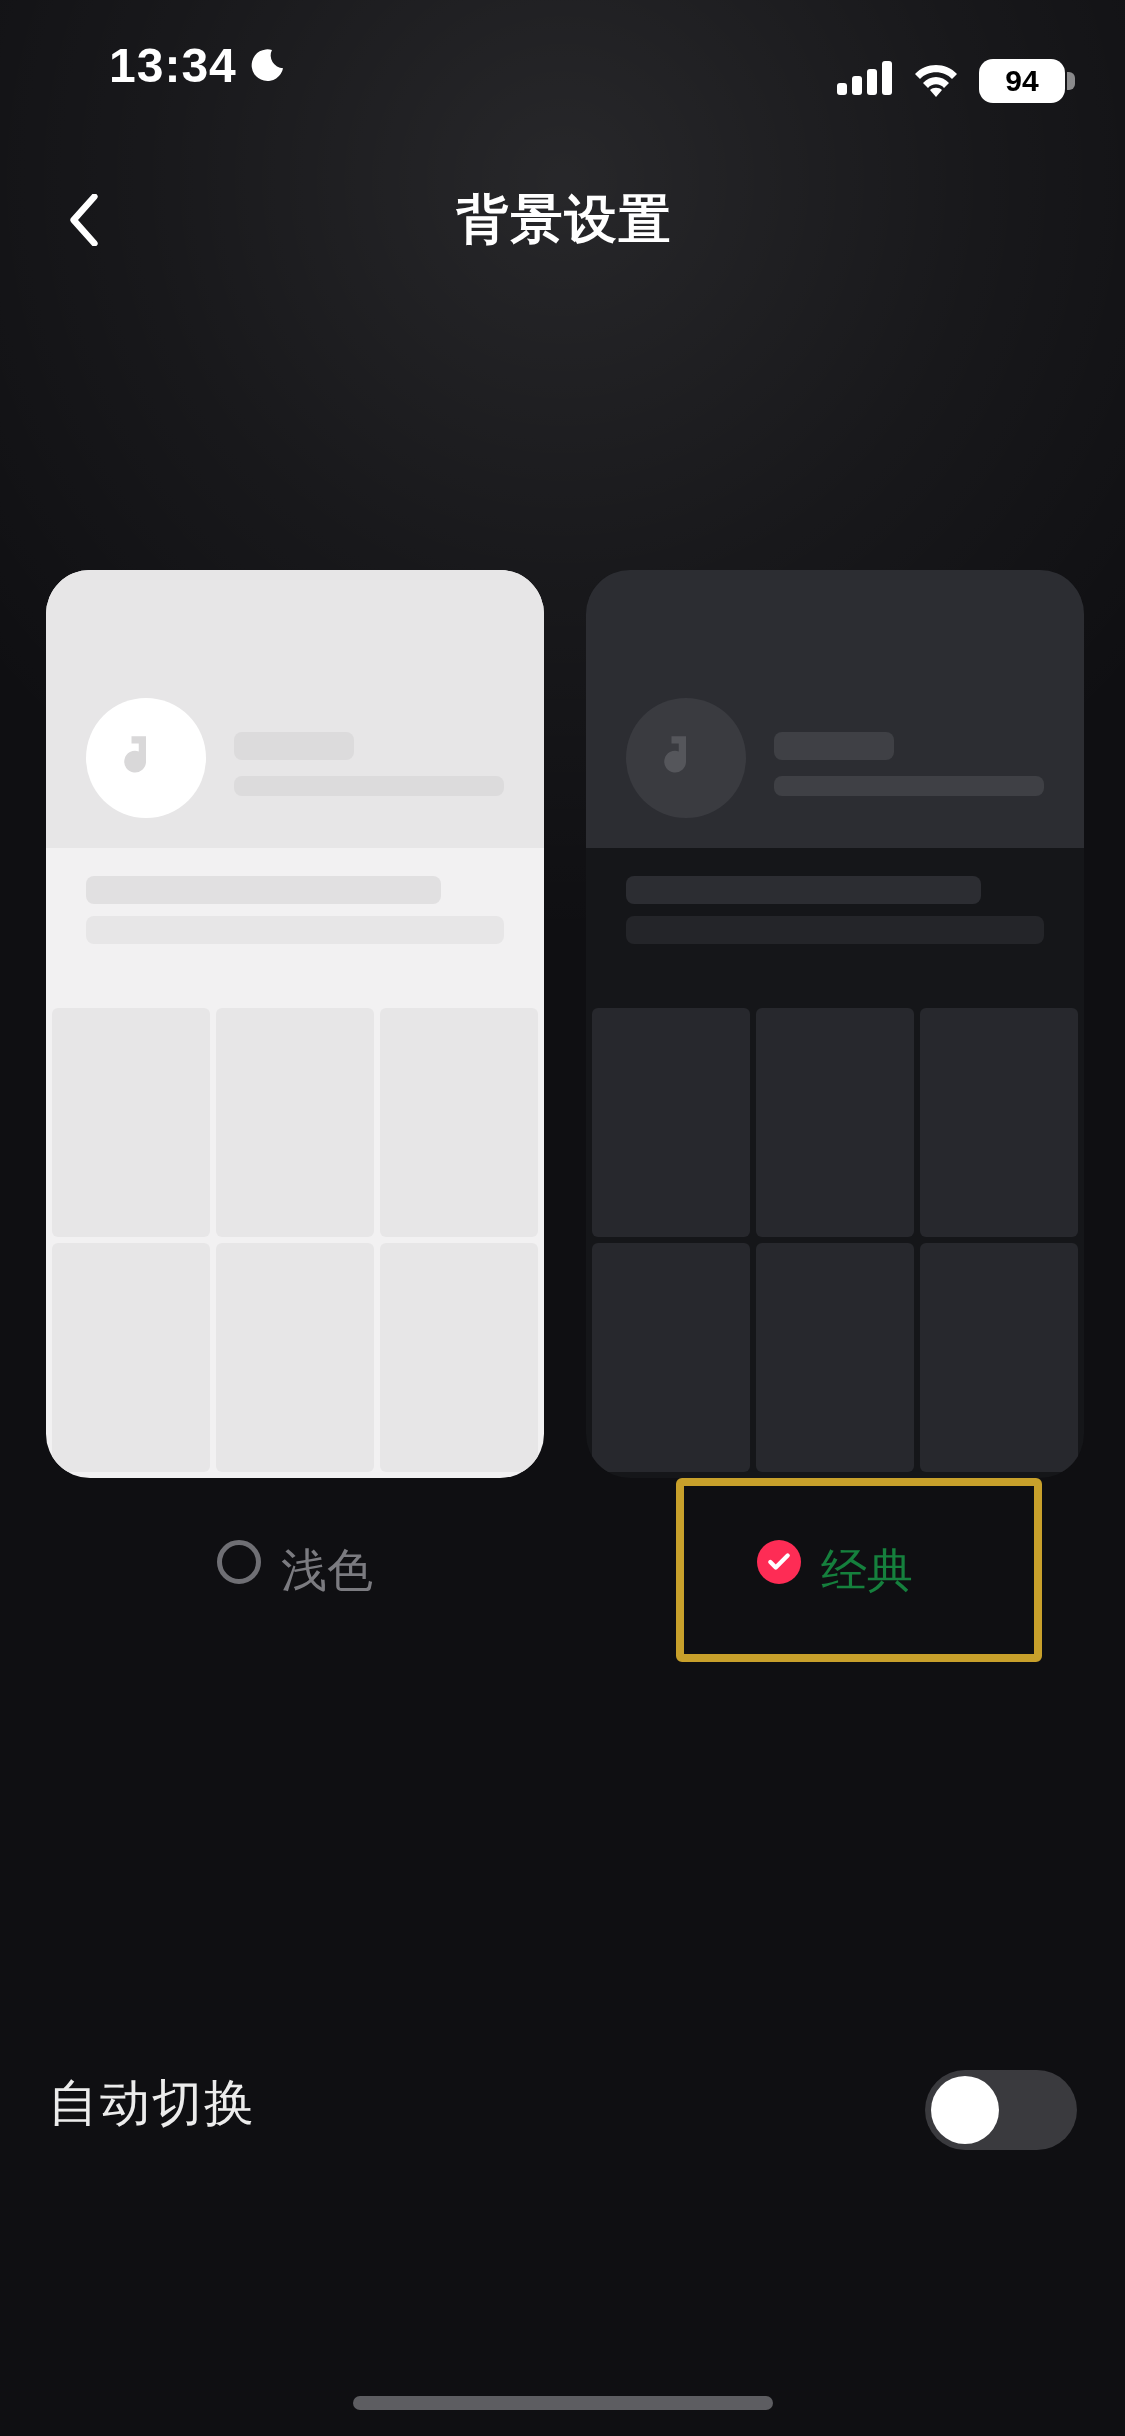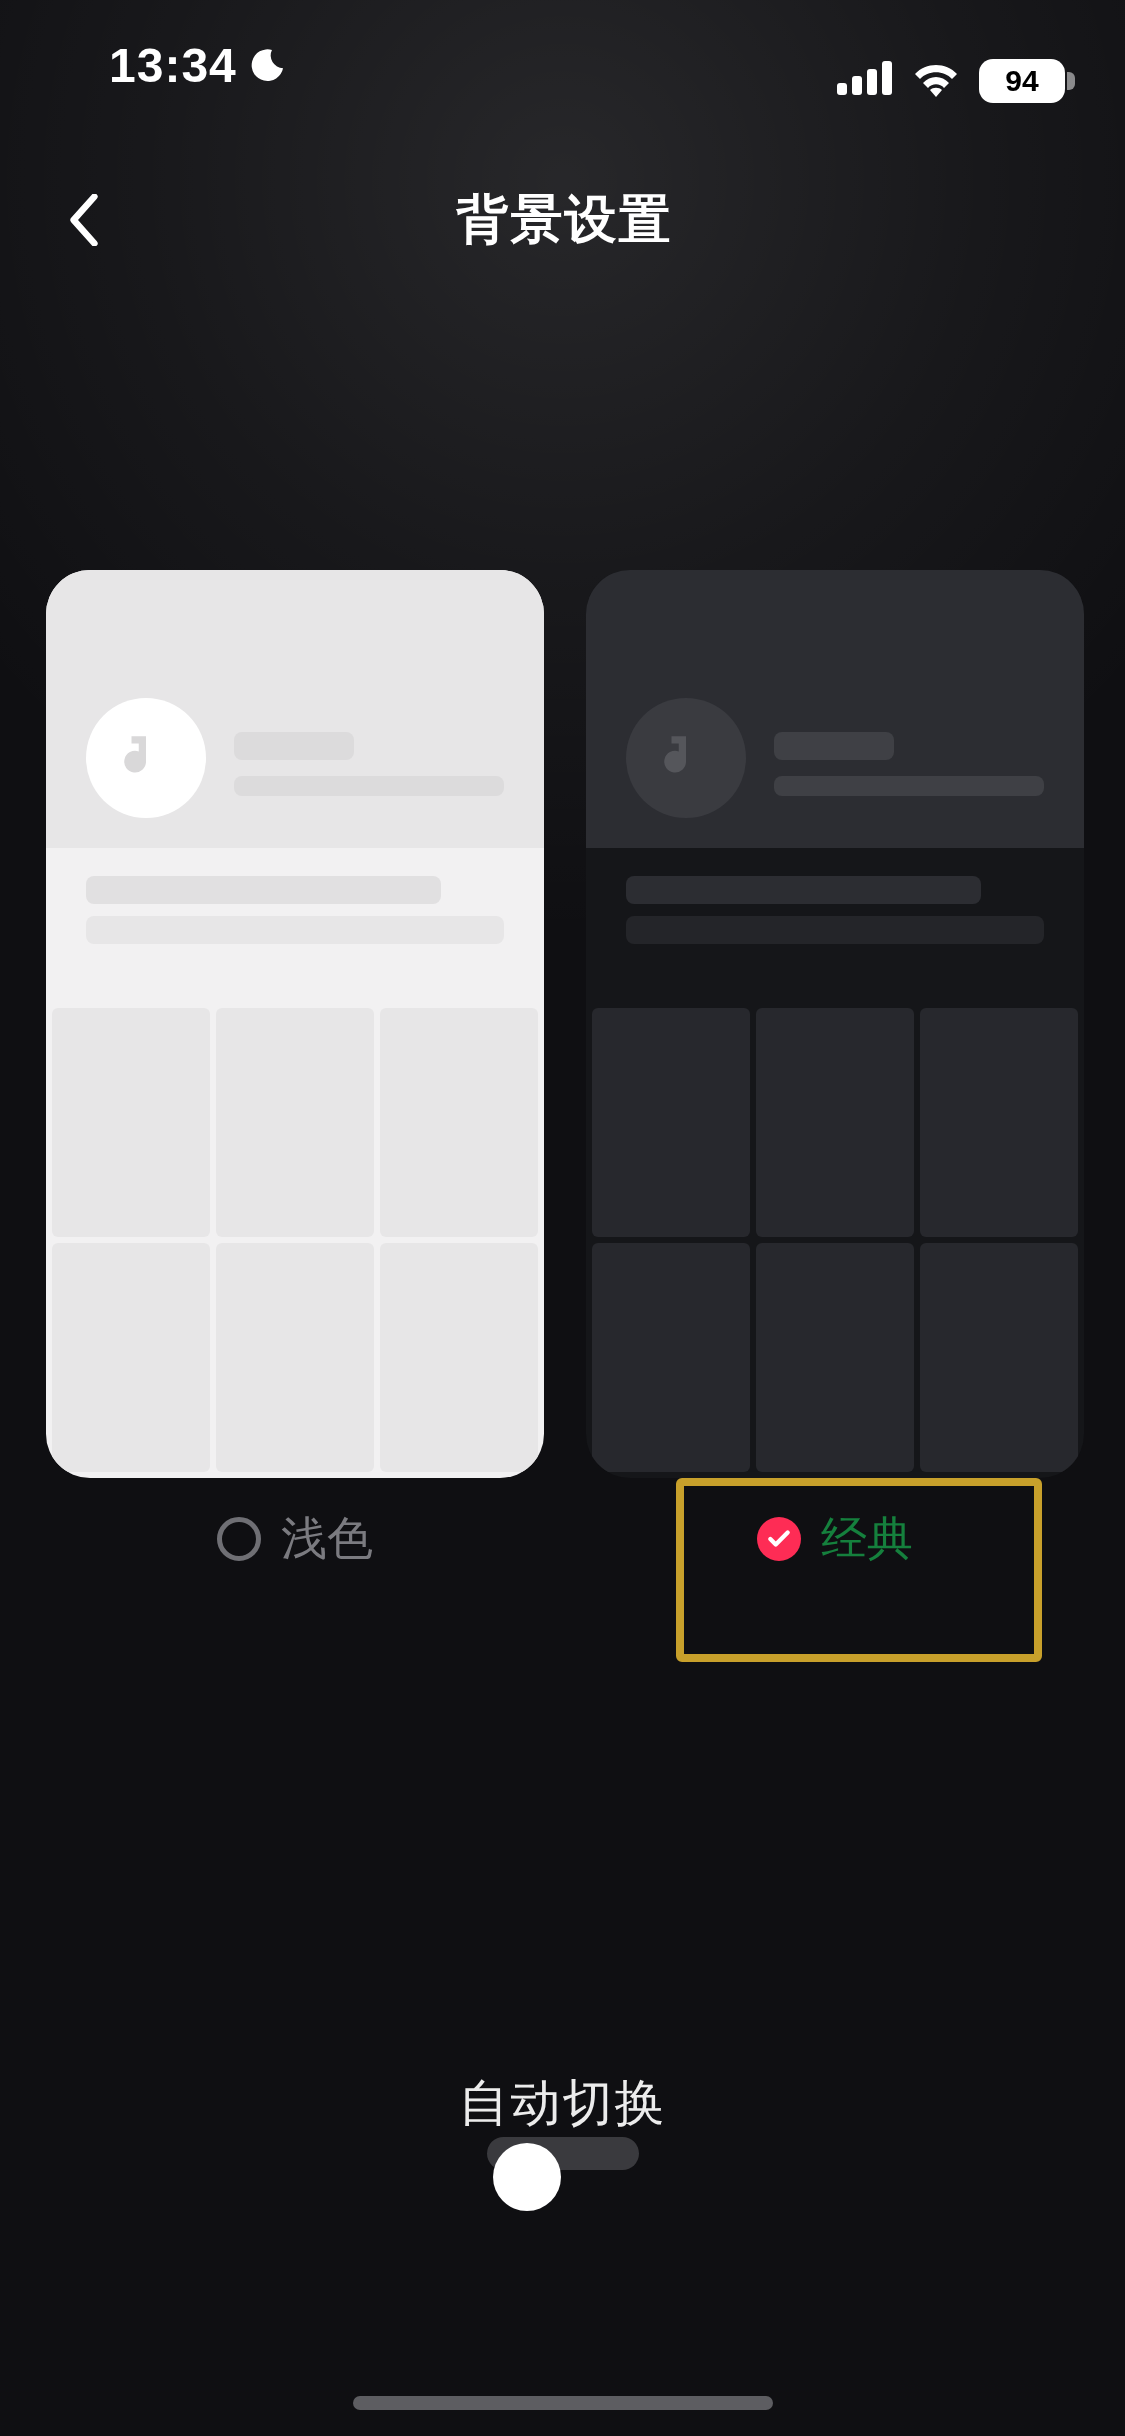--- a/index.html
+++ b/index.html
@@ -145,21 +145,21 @@
   .preview.dark .head { background: #2c2d32; }
   .preview.dark .avatar { background: #3a3b40; }
   .preview.dark .avatar svg path { fill: #55565b; }
   .preview.dark .name-bars .bar:nth-child(1){ width: 120px; height: 28px; background:#3f4045; }
   .preview.dark .name-bars .bar:nth-child(2){ width: 270px; height: 20px; background:#3f4045; }
   .preview.dark .mid .bar2:nth-child(1){ width: 85%; background:#2c2d32; }
   .preview.dark .mid .bar2:nth-child(2){ width: 100%; background:#242529; }
   .preview.dark .cell { background:#27282d; }
 
   
-  .option-label { display: flex; align-items: center; gap: 20px; }
+  .option-label { display: flex; gap: 20px; margin-top: 32px; }
   .option-label .txt { font-size: 46px; font-weight: 500; }
 
   .option-label.unselected .txt { color: #7b7b80; }
   .option-label.selected   .txt { color: #15803d; }
 
   .radio-empty {
     width: 44px; height: 44px;
     border: 5px solid #6f6f74;
     border-radius: 50%;
   }
@@ -183,23 +183,21 @@
     pointer-events: none;
   }
 
   
   .auto-row {
     position: absolute;
     left: 48px; right: 48px;
     top: 2070px;
     height: 100px;
     display: flex;
-    align-items: center;
     justify-content: space-between;
-    flex-direction: column;
   }
   .auto-row .label { font-size: 50px; font-weight: 400; color: #ececec; letter-spacing: 2px; }
   .switch {
     width: 152px; height: 80px;
     border-radius: 60px;
     background: #3a3a3e;
     position: relative;
   }
   .switch .knob {
     position: absolute;

